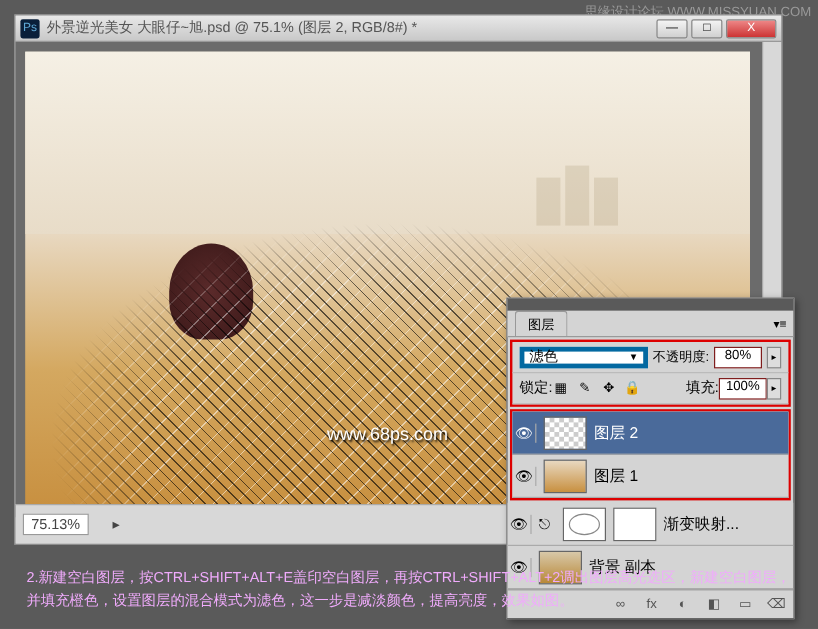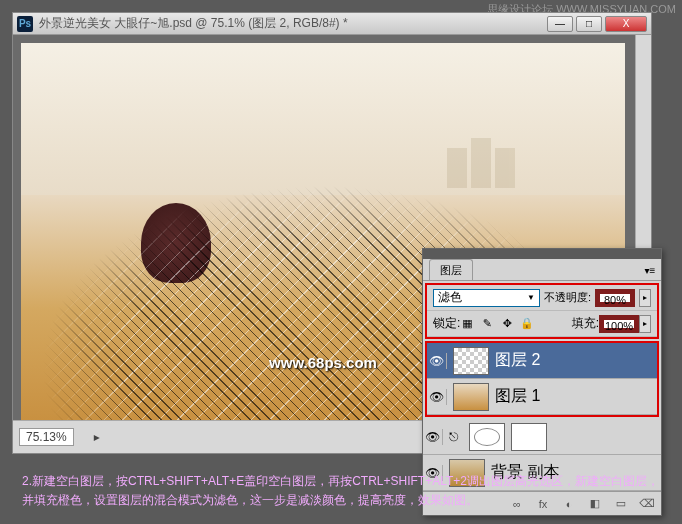--- a/index.html
+++ b/index.html
@@ -1,63 +1,63 @@
 <!DOCTYPE html>
 <html><head>
 <meta charset="utf-8">
 <style>
 *{margin:0;padding:0;box-sizing:border-box;font-family:"Microsoft YaHei",SimSun,sans-serif;font-size:12px}
 body{background:#5a5a5a;width:682px;height:524px;overflow:hidden}
 .window{position:absolute;left:12px;top:12px;width:640px;height:442px;background:#b8b8b8;border:1px solid #888}
 .titlebar{height:22px;background:linear-gradient(#e8e8e8,#c8c8c8);display:flex;align-items:center;padding:0 4px;border-bottom:1px solid #999}
-.ps-icon{width:16px;height:16px;background:#0a1f3a;color:#5fa8d6;display:flex;align-items:center;justify-content:center;font-size:10px;font-weight:bold;border-radius:2px;margin-right:6px}
+.ps-icon{width:16px;height:16px;background:#0a1f3a;color:#5fa8d6;display:flex;align-items:center;justify-content:center;font-size:10px;font-weight:normal;border-radius:2px;margin-right:6px}
 .title{color:#555;flex:1}
 .winbtns{display:flex;gap:3px}
 .winbtn{width:26px;height:16px;border:1px solid #888;background:linear-gradient(#f4f4f4,#d0d0d0);border-radius:2px;display:flex;align-items:center;justify-content:center;font-size:10px}
 .winbtn.close{background:linear-gradient(#e88,#c33);color:#fff;width:42px}
 .canvas-area{position:absolute;left:0;top:22px;right:16px;bottom:22px;background:#6b6b6b;overflow:hidden}
 .canvas{position:absolute;left:8px;top:8px;width:604px;height:380px;background:linear-gradient(#f0e8d8 0%,#e8d8c0 40%,#d4a860 70%,#c89040 100%);overflow:hidden}
 .sky{position:absolute;top:0;left:0;right:0;height:40%;background:linear-gradient(#f5f0e5,#e8dcc8)}
 .buildings{position:absolute;top:25%;right:10%;width:120px;height:50px;opacity:0.3}
 .bld{display:inline-block;width:20px;height:40px;background:#b8a888;margin:0 2px}
 .figure{position:absolute;left:120px;top:160px;width:90px;height:120px}
 .hair{width:70px;height:80px;background:radial-gradient(#5a2a2a,#3a1818);border-radius:50% 50% 40% 40%}
 .selection{position:absolute;inset:0;pointer-events:none;overflow:hidden}
 .selection::before{content:"";position:absolute;inset:0;background:repeating-linear-gradient(45deg,transparent 0 3px,rgba(0,0,0,.6) 3px 4px,transparent 4px 7px),repeating-linear-gradient(-45deg,transparent 0 6px,rgba(255,255,255,.5) 6px 7px,transparent 7px 13px);mask:radial-gradient(ellipse 280px 180px at 50% 85%,black 0%,black 70%,transparent 100%)}
 .watermark-tr{position:absolute;top:2px;right:6px;color:#999;font-size:11px}
-.watermark-68ps{position:absolute;left:50%;bottom:52px;transform:translateX(-50%);color:#fff;font-size:15px;font-weight:bold;text-shadow:1px 1px 2px #000}
+.watermark-68ps{position:absolute;left:50%;bottom:52px;transform:translateX(-50%);color:#fff;font-size:15px;font-weight:normal;text-shadow:1px 1px 2px #000}
 .vscroll{position:absolute;right:0;top:22px;width:16px;bottom:22px;background:#d8d8d8;border-left:1px solid #aaa}
 .statusbar{position:absolute;left:0;right:0;bottom:0;height:22px;background:#d8d8d8;border-top:1px solid #aaa;display:flex;align-items:center;padding:16px 6px;gap:20px;color:#444}
 .zoom-box{border:1px solid #999;background:#fff;padding:1px 6px}
 .layers-panel{position:absolute;right:20px;top:248px;width:240px;background:#d4d4d4;border:1px solid #666;box-shadow:2px 2px 6px rgba(0,0,0,.4)}
 .panel-top{height:10px;background:#5a5a5a}
 .panel-tabs{height:22px;background:#d4d4d4;display:flex;padding-left:6px;border-bottom:1px solid #999}
 .panel-tab{padding:3px 10px;background:#d4d4d4;border:1px solid #999;border-bottom:none;border-radius:3px 3px 0 0;font-size:11px}
 .panel-close{position:absolute;right:4px;top:14px;width:14px;height:14px;display:flex;align-items:center;justify-content:center;font-size:10px}
 .redbox{border:2px solid #d00;margin:2px}
 .panel-row{display:flex;align-items:center;height:26px;padding:0 6px;gap:4px;border-bottom:1px solid #bbb}
-.dropdown{flex:1;height:18px;background:#fff;border:1px solid #0369a1;padding:0 4px;display:flex;align-items:center;justify-content:space-between}
+.dropdown{flex:1;height:18px;background:#fff;border:4px solid #0369a1;padding:0 4px;display:flex;align-items:center;justify-content:space-between}
 .drop-arrow{font-size:8px}
 .opacity-label{font-size:11px}
-.pct-input{width:40px;height:18px;background:#fff;border:5px solid #7f1d1d;text-align:center;font-size:11px}
+.pct-input{width:40px;height:18px;background:#fff;border:1px solid #7f1d1d;text-align:center;font-size:11px}
 .pct-arrow{width:12px;height:18px;background:#ddd;border:1px solid #888;display:flex;align-items:center;justify-content:center;font-size:8px}
 .lock-row{display:flex;align-items:center;height:26px;padding:0 6px;gap:0;border-bottom:1px solid #bbb}
 .lock-icons{display:flex;gap:6px;align-items:center}
 .lock-ico{width:14px;height:14px;display:flex;align-items:center;justify-content:center;font-size:11px}
 .layer-list{background:#d4d4d4}
 .layer-item{display:flex;align-items:center;height:36px;border-bottom:1px solid #aaa;padding:0 4px;gap:6px}
 .layer-item.selected{background:#4a6a9a;color:#fff}
 .eye{width:16px;height:16px;display:flex;align-items:center;justify-content:center;border-right:1px solid #aaa;padding-right:4px}
 .thumb{width:36px;height:28px;border:1px solid #666;background:#fff}
 .thumb.checker{background:repeating-conic-gradient(#ccc 0 25%,#fff 0 50%) 0 0/8px 8px}
 .thumb.img1{background:linear-gradient(#e8d8c0,#c89040)}
 .thumb.adj{background:#fff;position:relative}
 .thumb.adj::after{content:"";position:absolute;inset:4px;border:1px solid #888;border-radius:50%}
 .thumb.bg{background:linear-gradient(#d8c8a8,#b88838)}
-.layer-name{flex:1;font-size:16px}
+.layer-name{flex:1;font-size:13px}
 .panel-footer{height:24px;background:#d4d4d4;border-top:1px solid #999;display:flex;align-items:center;justify-content:flex-end;padding:0 6px;gap:10px}
 .foot-ico{width:16px;height:16px;display:flex;align-items:center;justify-content:center;font-size:11px;color:#555}
 .caption{position:absolute;left:12px;right:12px;bottom:8px;color:#f0abfc;font-size:12px;line-height:1.6;text-align:left;padding:6px 10px}
 </style>
 </head>
 <body>
 
 <div class="watermark-tr">思缘设计论坛  WWW.MISSYUAN.COM</div>
 
 <div class="window">
@@ -139,20 +139,21 @@
       </div>
     </div>
   </div>
 
   <div class="layer-list">
     <div class="layer-item">
       <span class="eye">👁</span>
       <span style="width:14px">⎋</span>
       <div class="thumb adj"></div>
       <div class="thumb" style="background:#fff"></div>
+      <span class="layer-name">渐变映射...</span>
     </div>
     <div class="layer-item">
       <span class="eye">👁</span>
       <div class="thumb bg"></div>
       <span class="layer-name">背景 副本</span>
     </div>
   </div>
 
   <div class="panel-footer">
     <span class="foot-ico">∞</span>

